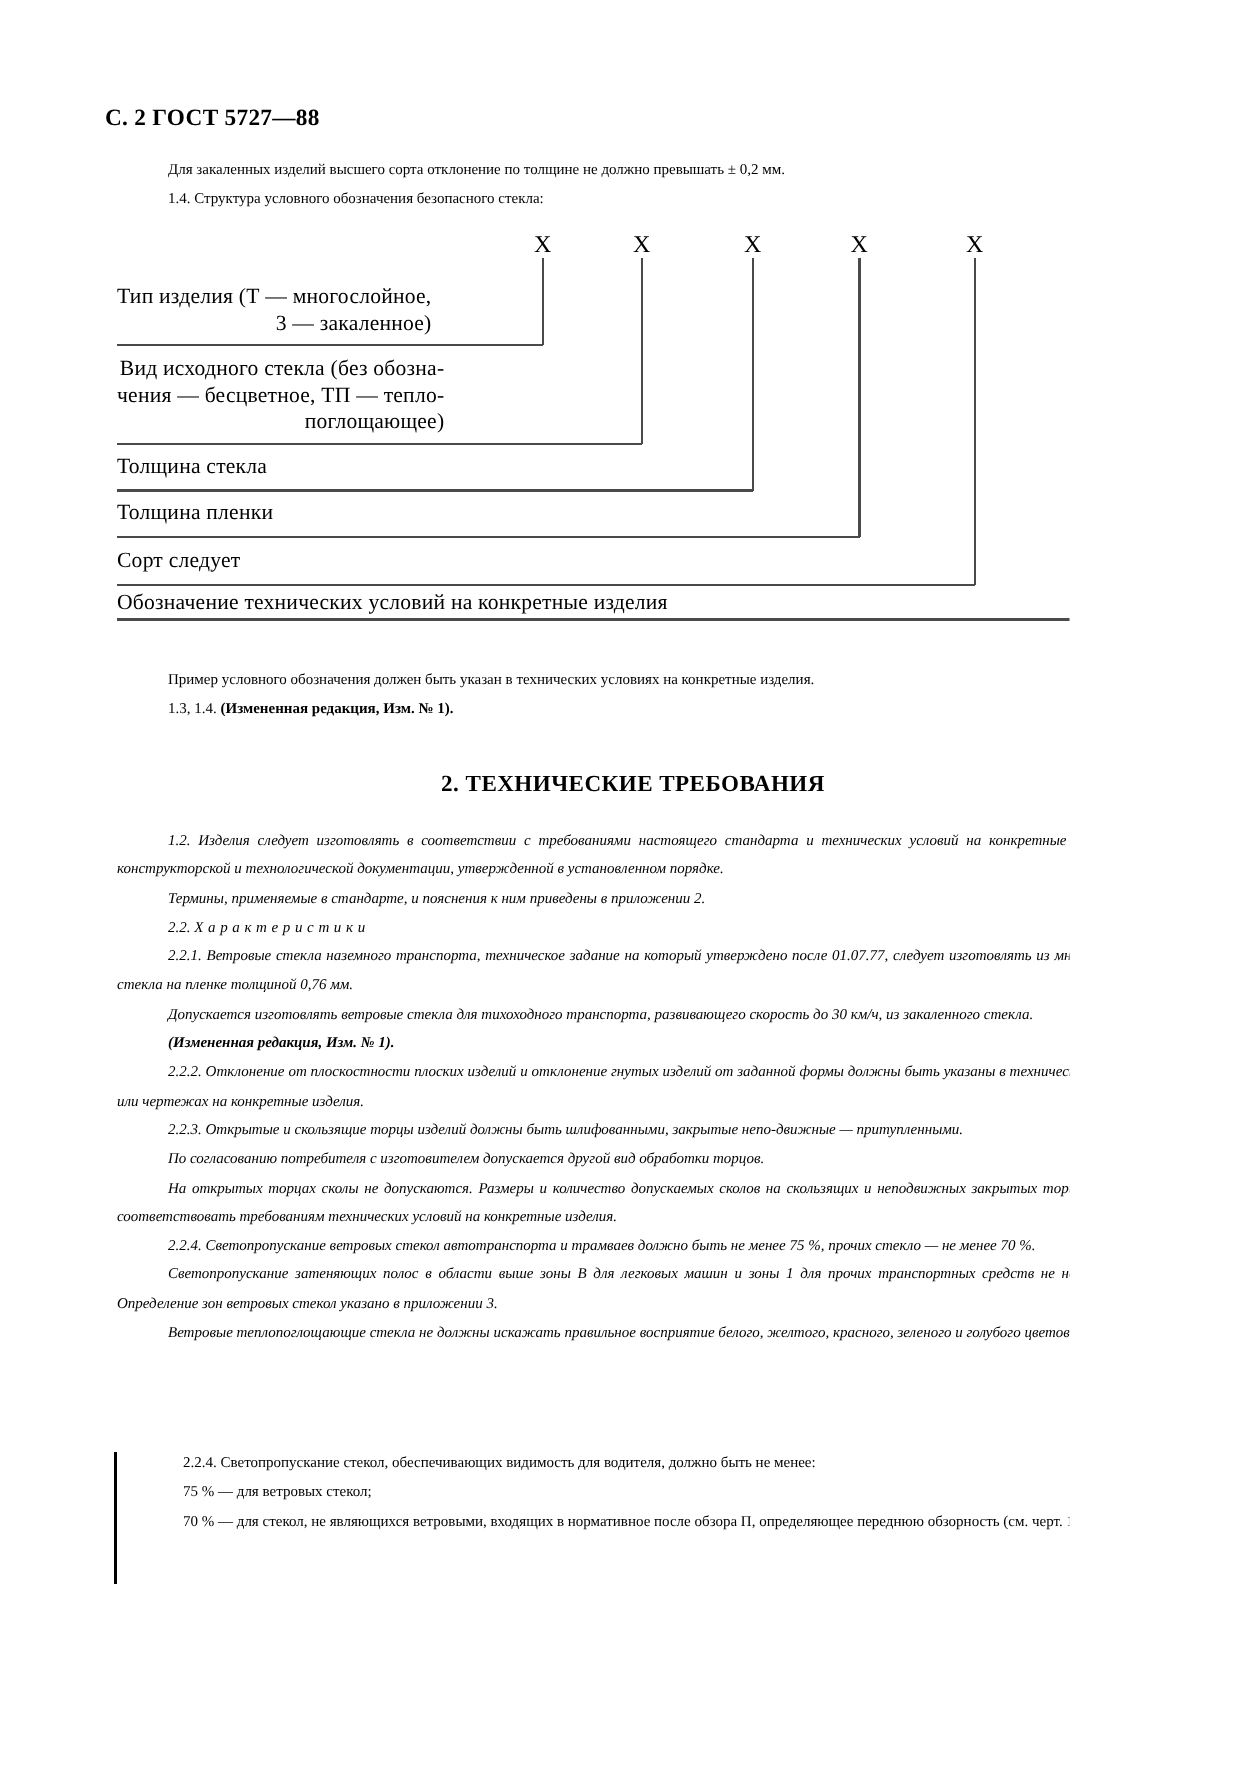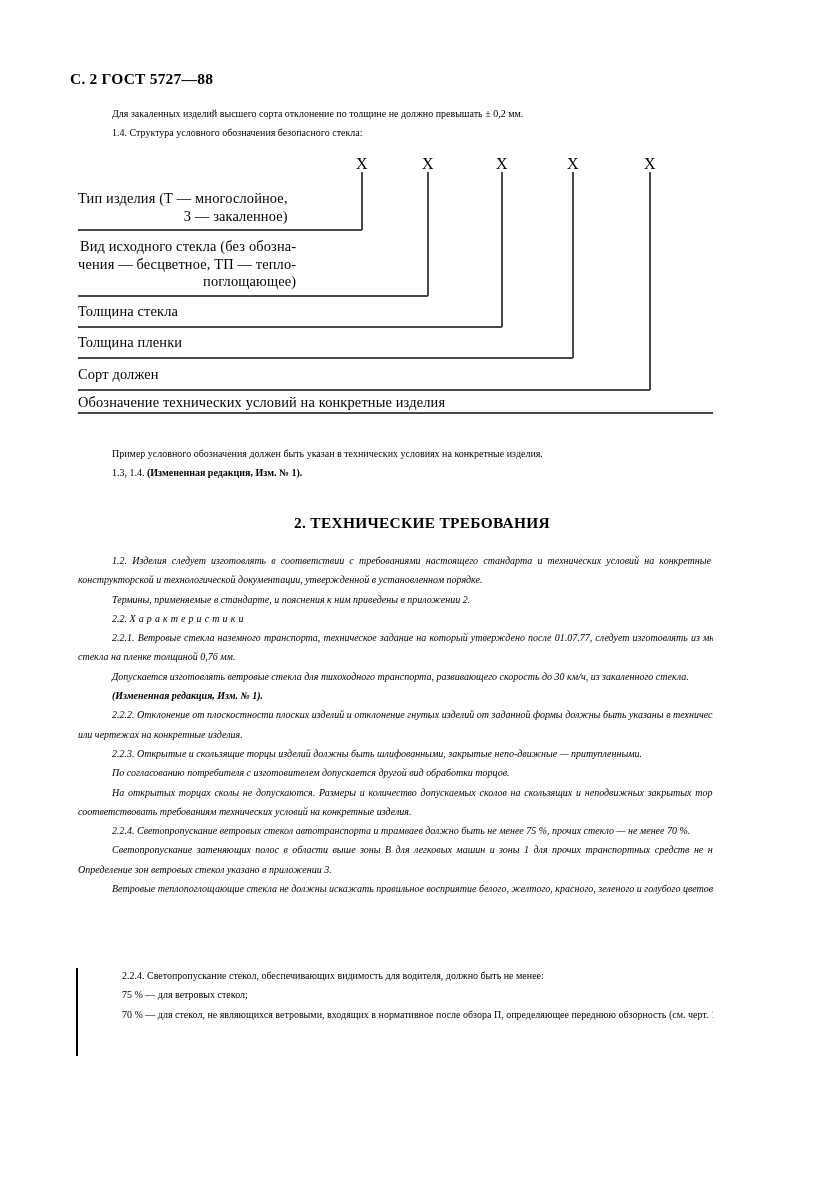--- a/index.html
+++ b/index.html
@@ -142,21 +142,21 @@
   <div class="dg-slot" style="left:650px; top:155px;">X</div>
   <div class="dg-slot" style="left:739px; top:155px;">ТУ</div>
 
   <div class="dg-label" style="left:78px; top:190px;">Тип изделия (Т — многослойное,
 3 — закаленное)</div>
   <div class="dg-label" style="left:78px; top:238px;">Вид исходного стекла (без обозна-
 чения — бесцветное, ТП — тепло-
 поглощающее)</div>
   <div class="dg-label" style="left:78px; top:303px;">Толщина стекла</div>
   <div class="dg-label" style="left:78px; top:334px;">Толщина пленки</div>
-  <div class="dg-label" style="left:78px; top:366px;">Сорт должен</div>
+  <div class="dg-label" style="left:78px; top:366px;">Сорт следует</div>
   <div class="dg-label" style="left:78px; top:394px;">Обозначение технических условий на конкретные изделия</div>
 
   <div class="col" style="top:444px;">
     <p class="body">Пример условного обозначения должен быть указан в технических условиях на конкретные изделия.</p>
     <p class="body"><span>1.3, 1.4. </span><span class="b">(Измененная редакция, Изм. № 1).</span></p>
   </div>
 
   <div class="col" style="top:514px;">
     <p class="center-head">2.  ТЕХНИЧЕСКИЕ ТРЕБОВАНИЯ</p>
   </div>

